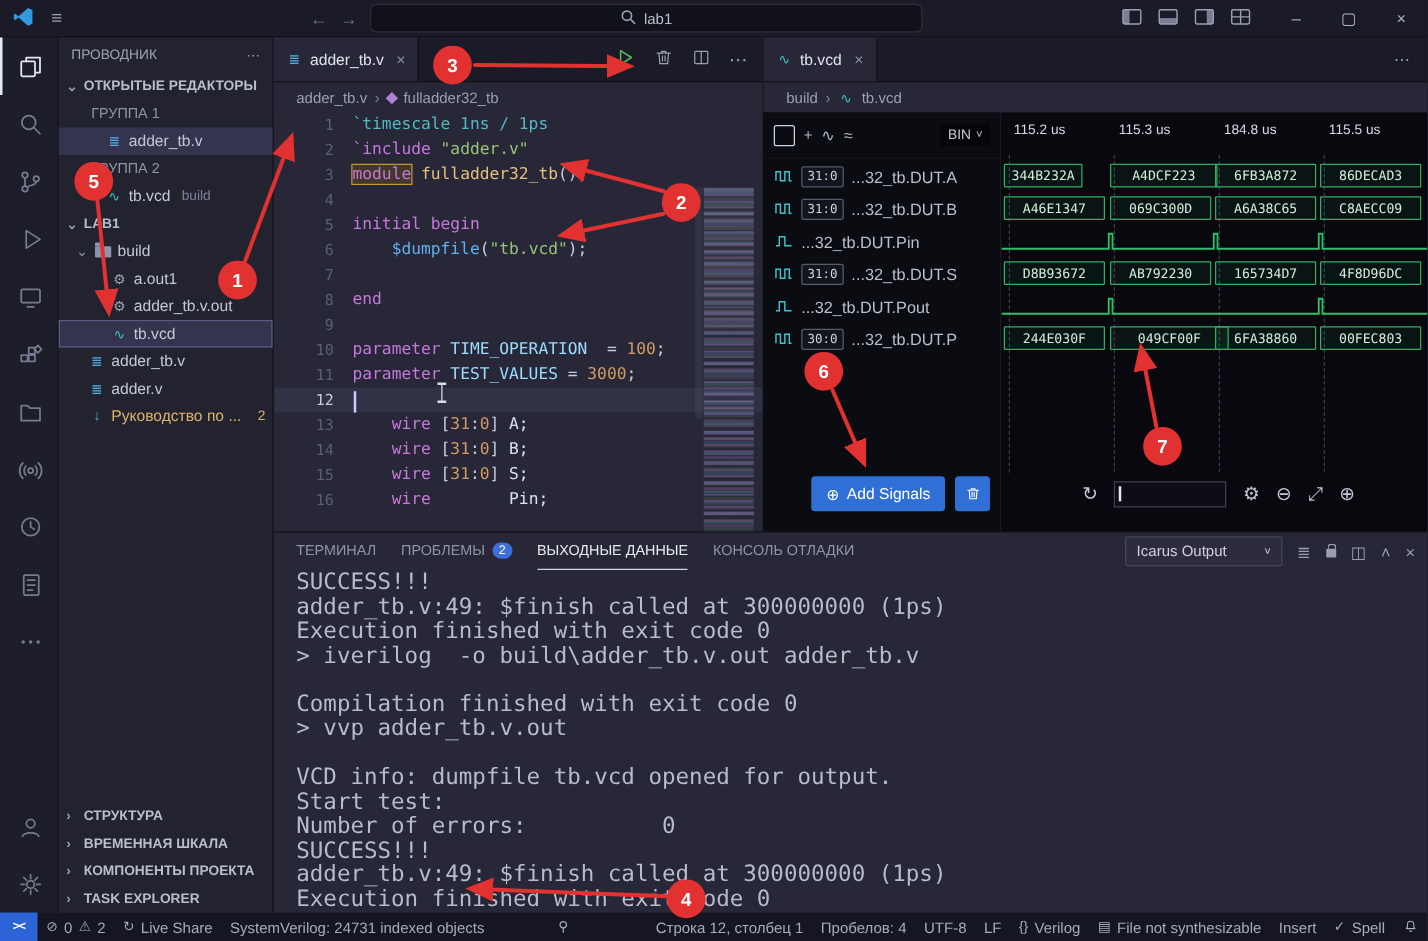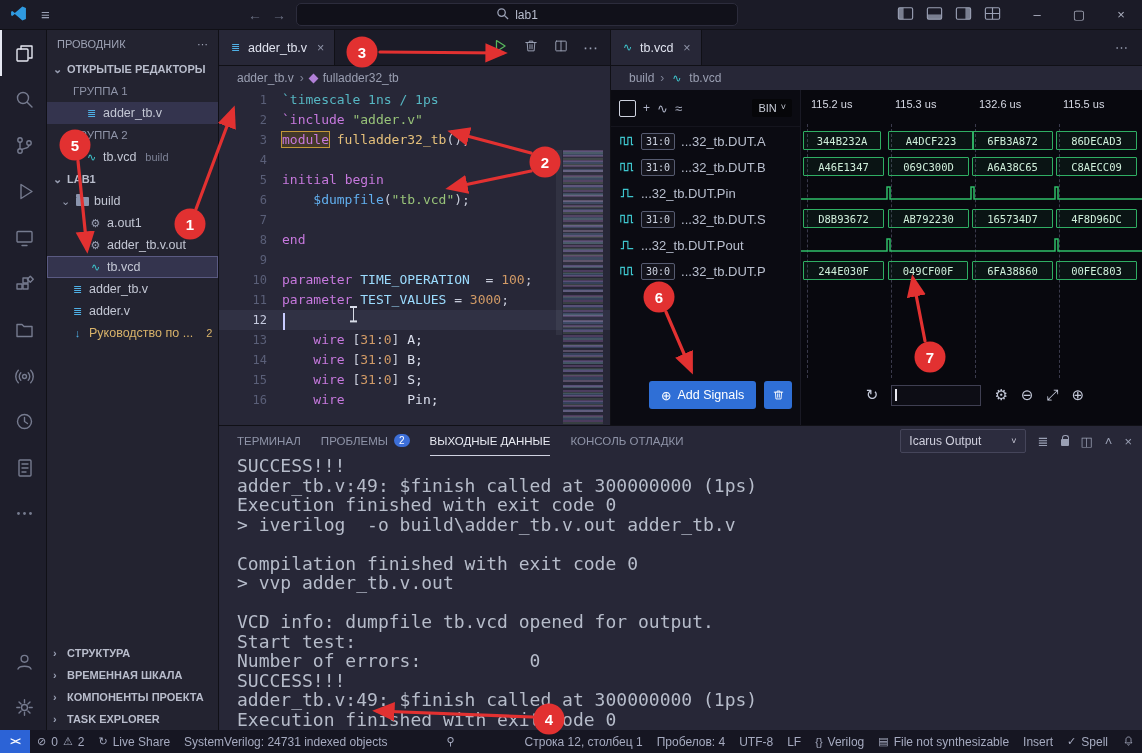--- a/index.html
+++ b/index.html
@@ -468,26 +468,26 @@
                   <span class="wv-badge" data-name="bit-range-badge">30:0</span>
                   <span class="wv-name">...32_tb.DUT.P</span>
                 </div>
               </div>
           </div>
           <div class="wv-canvas" id="wv-canvas" data-name="waveform-canvas">
               <span class="wv-time" style="left:10px" data-name="time-label">115.2 us</span>
               <div class="wv-grid" style="left:6px" data-name="gridline"></div>
               <span class="wv-time" style="left:94px" data-name="time-label">115.3 us</span>
               <div class="wv-grid" style="left:90px" data-name="gridline"></div>
-              <span class="wv-time" style="left:178px" data-name="time-label">132.6 us</span>
+              <span class="wv-time" style="left:178px" data-name="time-label">184.8 us</span>
               <div class="wv-grid" style="left:174px" data-name="gridline"></div>
               <span class="wv-time" style="left:262px" data-name="time-label">115.5 us</span>
               <div class="wv-grid" style="left:258px" data-name="gridline"></div>
               <div class="wv-vrow" style="top:38px" data-name="bus-values-row">
-                <div class="wv-box" style="left:2px;width:78px" data-name="signal-value">344B232A</div>
+                <div class="wv-box" style="left:2px;width:63px" data-name="signal-value">344B232A</div>
                 <div class="wv-box" style="left:87px;width:86px" data-name="signal-value">A4DCF223</div>
                 <div class="wv-box" style="left:171px;width:81px" data-name="signal-value">6FB3A872</div>
                 <div class="wv-box" style="left:255px;width:81px" data-name="signal-value">86DECAD3</div>
               </div>
               <div class="wv-vrow" style="top:64px" data-name="bus-values-row">
                 <div class="wv-box" style="left:2px;width:81px" data-name="signal-value">A46E1347</div>
                 <div class="wv-box" style="left:87px;width:81px" data-name="signal-value">069C300D</div>
                 <div class="wv-box" style="left:171px;width:81px" data-name="signal-value">A6A38C65</div>
                 <div class="wv-box" style="left:255px;width:81px" data-name="signal-value">C8AECC09</div>
               </div>
@@ -498,21 +498,21 @@
                 <div class="wv-box" style="left:2px;width:81px" data-name="signal-value">D8B93672</div>
                 <div class="wv-box" style="left:87px;width:81px" data-name="signal-value">AB792230</div>
                 <div class="wv-box" style="left:171px;width:81px" data-name="signal-value">165734D7</div>
                 <div class="wv-box" style="left:255px;width:81px" data-name="signal-value">4F8D96DC</div>
               </div>
               <div class="wv-vrow" style="top:142px" data-name="bit-wave-row"><svg width="342" height="26">
                   <path d="M0 19 H86 V7 H89 V19 H254 V7 H257 V19 H342" fill="none" stroke="#2fbe6a" stroke-width="1.5"></path>
                 </svg></div>
               <div class="wv-vrow" style="top:168px" data-name="bus-values-row">
                 <div class="wv-box" style="left:2px;width:81px" data-name="signal-value">244E030F</div>
-                <div class="wv-box" style="left:87px;width:80px" data-name="signal-value">049CF00F</div>
+                <div class="wv-box" style="left:87px;width:95px" data-name="signal-value">049CF00F</div>
                 <div class="wv-box" style="left:171px;width:81px" data-name="signal-value">6FA38860</div>
                 <div class="wv-box" style="left:255px;width:81px" data-name="signal-value">00FEC803</div>
               </div>
             </div>
           <div class="wv-bottom">
             <div class="btn-blue" data-name="add-signals-button">
               <span data-name="plus-circle-icon">⊕</span>
               <span>Add Signals</span>
             </div>
             <div class="btn-blue sq" data-name="remove-signals-button">

